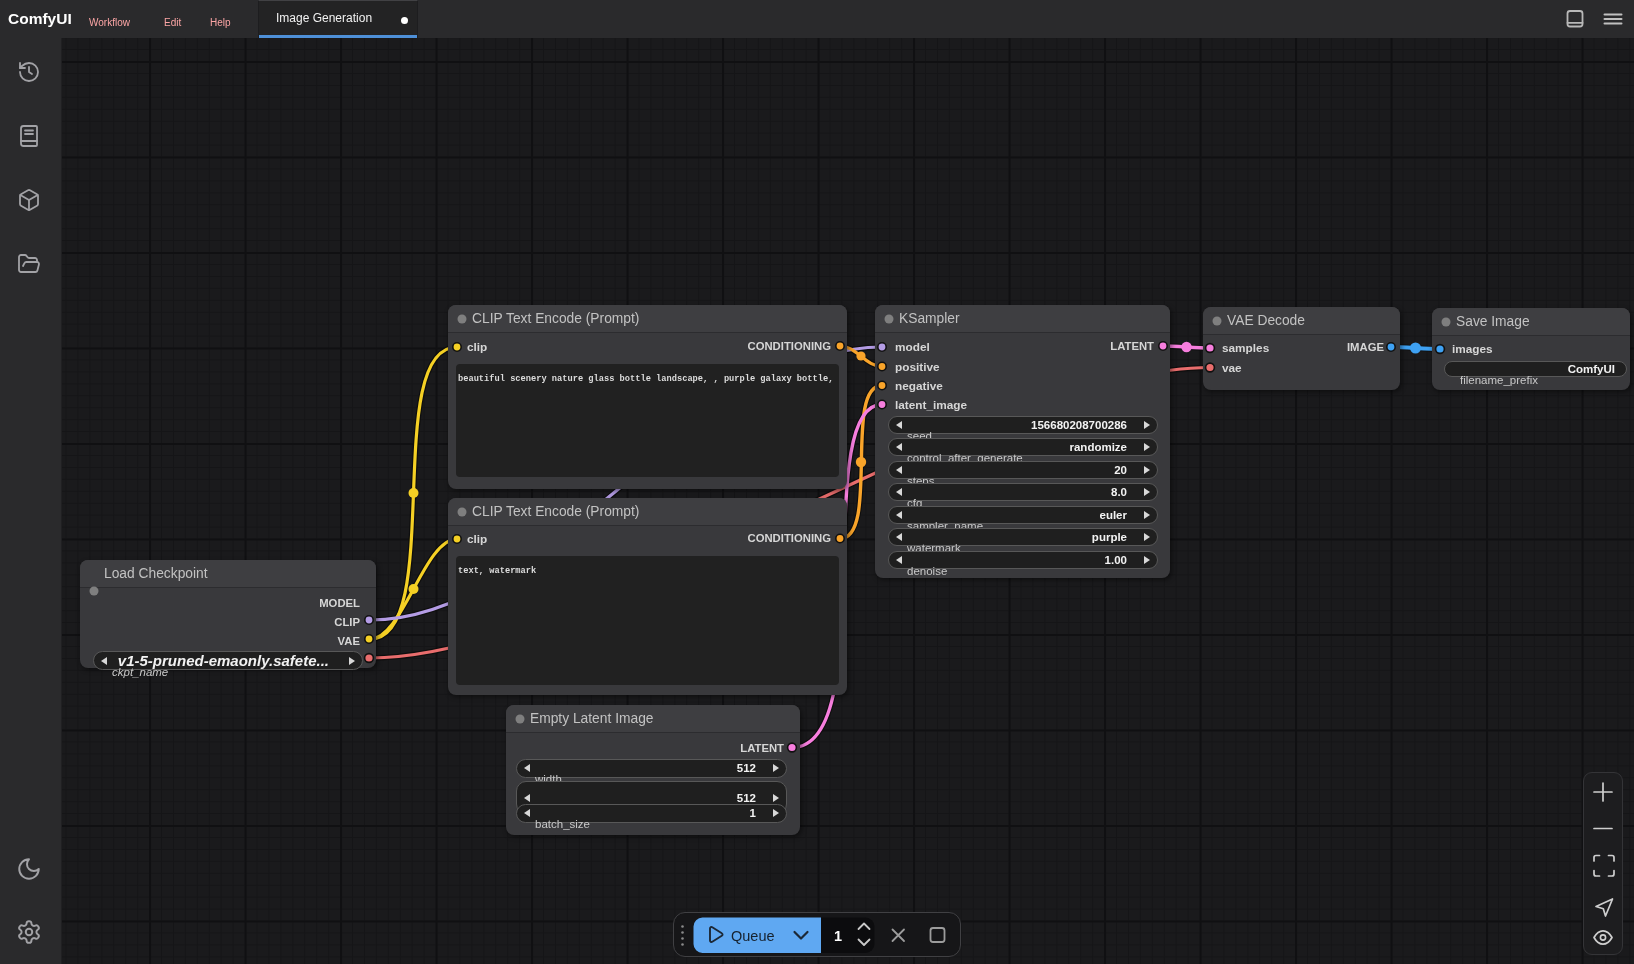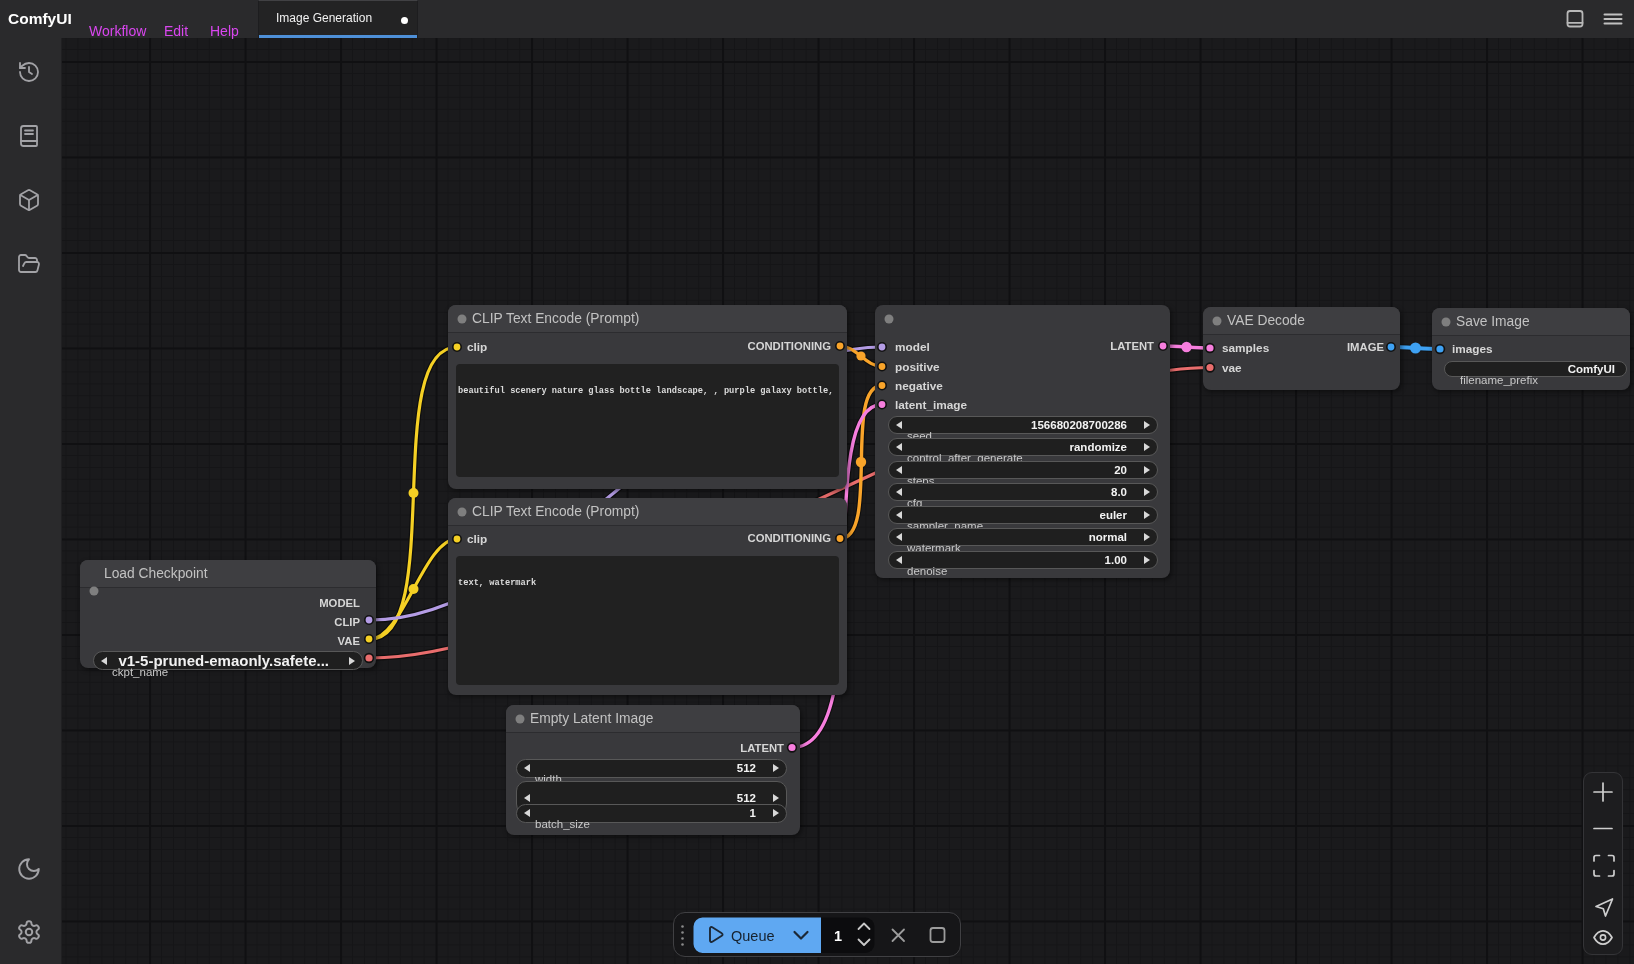--- a/index.html
+++ b/index.html
@@ -15,21 +15,21 @@
     linear-gradient(to bottom, #101012 1.5px, transparent 1.5px),
     linear-gradient(to right, #151517 1px, transparent 1px),
     linear-gradient(to bottom, #151517 1px, transparent 1px);
   background-size: 95.5px 95.5px, 95.5px 95.5px, 11.9375px 11.9375px, 11.9375px 11.9375px;
   background-position: 87.1px 0px, 0px 23px, 3.5px 0px, 0px 11.1px;
 }
 
 
 #topbar { position:absolute; left:0; top:0; width:1634px; height:38px; background:#2a2a2c; z-index:50; }
 #logo { position:absolute; left:8px; top:0; height:38px; line-height:38px; font-size:15.5px; font-weight:bold; color:#ffffff; }
-.menu-item { position:absolute; top:12px; height:38px; line-height:38px; font-size:14px; color:#d946ef; }
+.menu-item { position:absolute; top:4px; height:38px; line-height:38px; font-size:10px; color:#fca5a5; }
 #tab { position:absolute; left:258px; top:0; width:160px; height:38px; background:#232324; border-left:1px solid #1d1d1f; border-right:1px solid #1d1d1f; border-top:1px solid #414144; }
 #tab .underline { position:absolute; left:0; bottom:0; width:100%; height:3px; background:#4e90d8; }
 #tab .tabtext { position:absolute; left:17px; top:0; height:35px; line-height:35px; font-size:12px; color:#f2f2f2; }
 #tab .tabdot { position:absolute; left:142px; top:16px; width:7px; height:7px; border-radius:50%; background:#ffffff; }
 .tbicon { position:absolute; top:7px; z-index:51; }
 
 
 #sidebar { position:absolute; left:0; top:38px; width:62px; bottom:0; background:#2a2a2c; z-index:50; border-right:1px solid #202022; }
 .sbicon { position:absolute; left:17px; }
 
@@ -43,21 +43,21 @@
 .ntitle { position:absolute; left:24px; top:0; height:28px; line-height:28px; font-size:13.8px; color:#c2c2c2; }
 .slotlab { position:absolute; font-size:11.8px; font-weight:600; color:#d6d6d6; height:14px; line-height:14px; }
 .outlab { position:absolute; font-size:11.3px; font-weight:600; color:#d6d6d6; height:14px; line-height:14px; text-align:right; }
 
 .widget { position:absolute; background:#1f1f1f; border:1px solid #585858; border-radius:10px; }
 .wlabel { position:absolute; left:18px; top:0; height:100%; font-size:11.5px; color:#c8c8c8; display:flex; align-items:center;margin-top:11px; }
 .wvalue { position:absolute; right:30px; top:0; height:100%; font-size:11.5px; font-weight:bold; color:#f2f2f2; display:flex; align-items:center; }
 .arrl { position:absolute; left:7px; top:50%; margin-top:-4px; width:0; height:0; border-top:4px solid transparent; border-bottom:4px solid transparent; border-right:6px solid #d8d8d8; }
 .arrr { position:absolute; right:7px; top:50%; margin-top:-4px; width:0; height:0; border-top:4px solid transparent; border-bottom:4px solid transparent; border-left:6px solid #d8d8d8; }
 
-.tarea { position:absolute; background:#212121; border-radius:4px; font-family:"Liberation Mono", monospace; font-size:8.7px; font-weight:bold; color:#dcdcdc; padding:22px 2px; letter-spacing:0px; z-index:2; }
+.tarea { position:absolute; background:#212121; border-radius:4px; font-family:"Liberation Mono", monospace; font-size:8.7px; font-weight:bold; color:#dcdcdc; padding:10px 2px; letter-spacing:0px; z-index:2; }
 
 
 #queuebar { position:absolute; left:673px; top:912px; width:288px; height:45px; background:#161618; border:1px solid #404043; border-radius:12px; z-index:40; }
 
 #zoompanel { position:absolute; left:1583px; top:772px; width:40px; height:183px; background:#1d1d1f; border:1px solid #343437; border-radius:9px; z-index:40; }
 </style>
 </head>
 <body>
 <div id="page">
   <div id="canvas"></div>
@@ -92,21 +92,21 @@
     <path d="M1391,347 C1405,347 1426,349 1440,349" stroke="#3ea1f3" stroke-width="4"></path>
   </svg>
 
   <div class="node" style="left:80px; top:560px; width:296px; height:108px;">
     <div class="nhead">
         <div class="ntitle">Load Checkpoint</div>
       </div>
     <div class="outlab" style="right:16px; top:36px;">MODEL</div>
     <div class="outlab" style="right:16px; top:55px;">CLIP</div>
     <div class="outlab" style="right:16px; top:74px;">VAE</div>
-    <div class="widget" style="left:13px; top:91px; width:270px; height:19px;">
+    <div class="widget" style="left:13px; top:91px; width:270px; height:19px;font-style:italic;">
       <span class="arrl"></span>
         <span class="arrr"></span>
       <span class="wlabel">ckpt_name</span>
       <span class="wvalue" style="right:33px; font-size:15px;">v1-5-pruned-emaonly.safete...</span>
     </div>
   </div>
 
   <div class="node" style="left:448px; top:305px; width:399px; height:184px;">
     <div class="nhead">
         <div class="ntitle">CLIP Text Encode (Prompt)</div>
@@ -119,20 +119,23 @@
   <div class="node" style="left:448px; top:498px; width:399px; height:197px;">
     <div class="nhead">
         <div class="ntitle">CLIP Text Encode (Prompt)</div>
       </div>
     <div class="slotlab" style="left:19px; top:34px;">clip</div>
     <div class="outlab" style="right:16px; top:33px;">CONDITIONING</div>
   </div>
   <div class="tarea" style="left:456px; top:556px; width:383px; height:129px;">text, watermark</div>
 
   <div class="node" style="left:875px; top:305px; width:295px; height:273px;">
+    <div class="nhead">
+        <div class="ntitle">KSampler</div>
+      </div>
     <div class="slotlab" style="left:20px; top:35px;">model</div>
     <div class="slotlab" style="left:20px; top:54.5px;">positive</div>
     <div class="slotlab" style="left:20px; top:73.5px;">negative</div>
     <div class="slotlab" style="left:20px; top:92.5px;">latent_image</div>
     <div class="outlab" style="right:16px; top:34px;">LATENT</div>
     <div class="widget" style="left:13px; top:110.5px; width:270px; height:18px;">
       <span class="arrl"></span>
         <span class="arrr"></span>
       <span class="wlabel">seed</span>
         <span class="wvalue">156680208700286</span>
@@ -158,21 +161,21 @@
     <div class="widget" style="left:13px; top:200.5px; width:270px; height:18px;">
       <span class="arrl"></span>
         <span class="arrr"></span>
       <span class="wlabel">sampler_name</span>
         <span class="wvalue">euler</span>
     </div>
     <div class="widget" style="left:13px; top:223px; width:270px; height:18px;">
       <span class="arrl"></span>
         <span class="arrr"></span>
       <span class="wlabel">watermark</span>
-        <span class="wvalue">normal</span>
+        <span class="wvalue">purple</span>
     </div>
     <div class="widget" style="left:13px; top:245.5px; width:270px; height:18px;">
       <span class="arrl"></span>
         <span class="arrr"></span>
       <span class="wlabel">denoise</span>
         <span class="wvalue">1.00</span>
     </div>
   </div>
 
   <div class="node" style="left:1203px; top:307px; width:197px; height:83px;">

